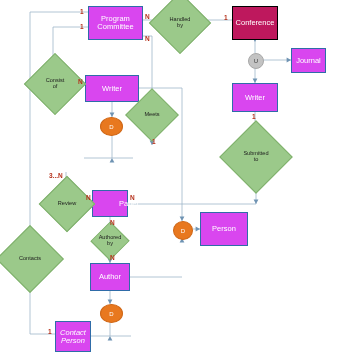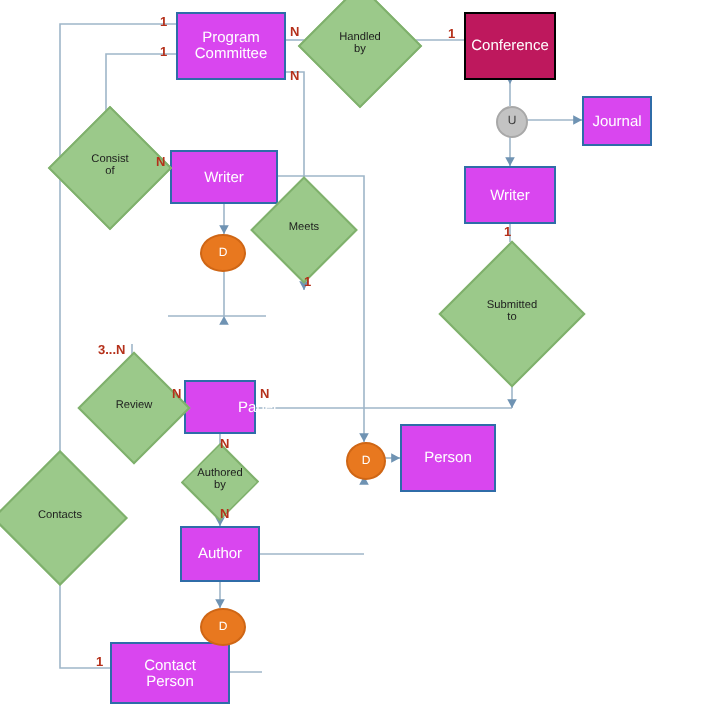--- a/index.html
+++ b/index.html
@@ -196,21 +196,21 @@
   </div>
 
   <div class="entity" style="left:200px;top:212px;width:48px;height:34px;">
     <span style="white-space:pre-line;">Person</span>
   </div>
 
   <div class="entity" style="left:90px;top:263px;width:40px;height:28px;">
     <span style="white-space:pre-line;">Author</span>
   </div>
 
-  <div class="entity" style="left:55px;top:321px;width:60px;height:31px;">
+  <div class="entity" style="left:55px;top:321px;width:36px;height:31px;font-style:italic;">
     <span style="white-space:pre-line;">Contact
 Person</span>
   </div>
 
 
   <div class="rel" style="left:158px;top:1px;width:44px;height:44px;">
     <span class="dia"></span>
     <span class="txt" style="white-space:pre-line;">Handled
 by</span>
   </div>

